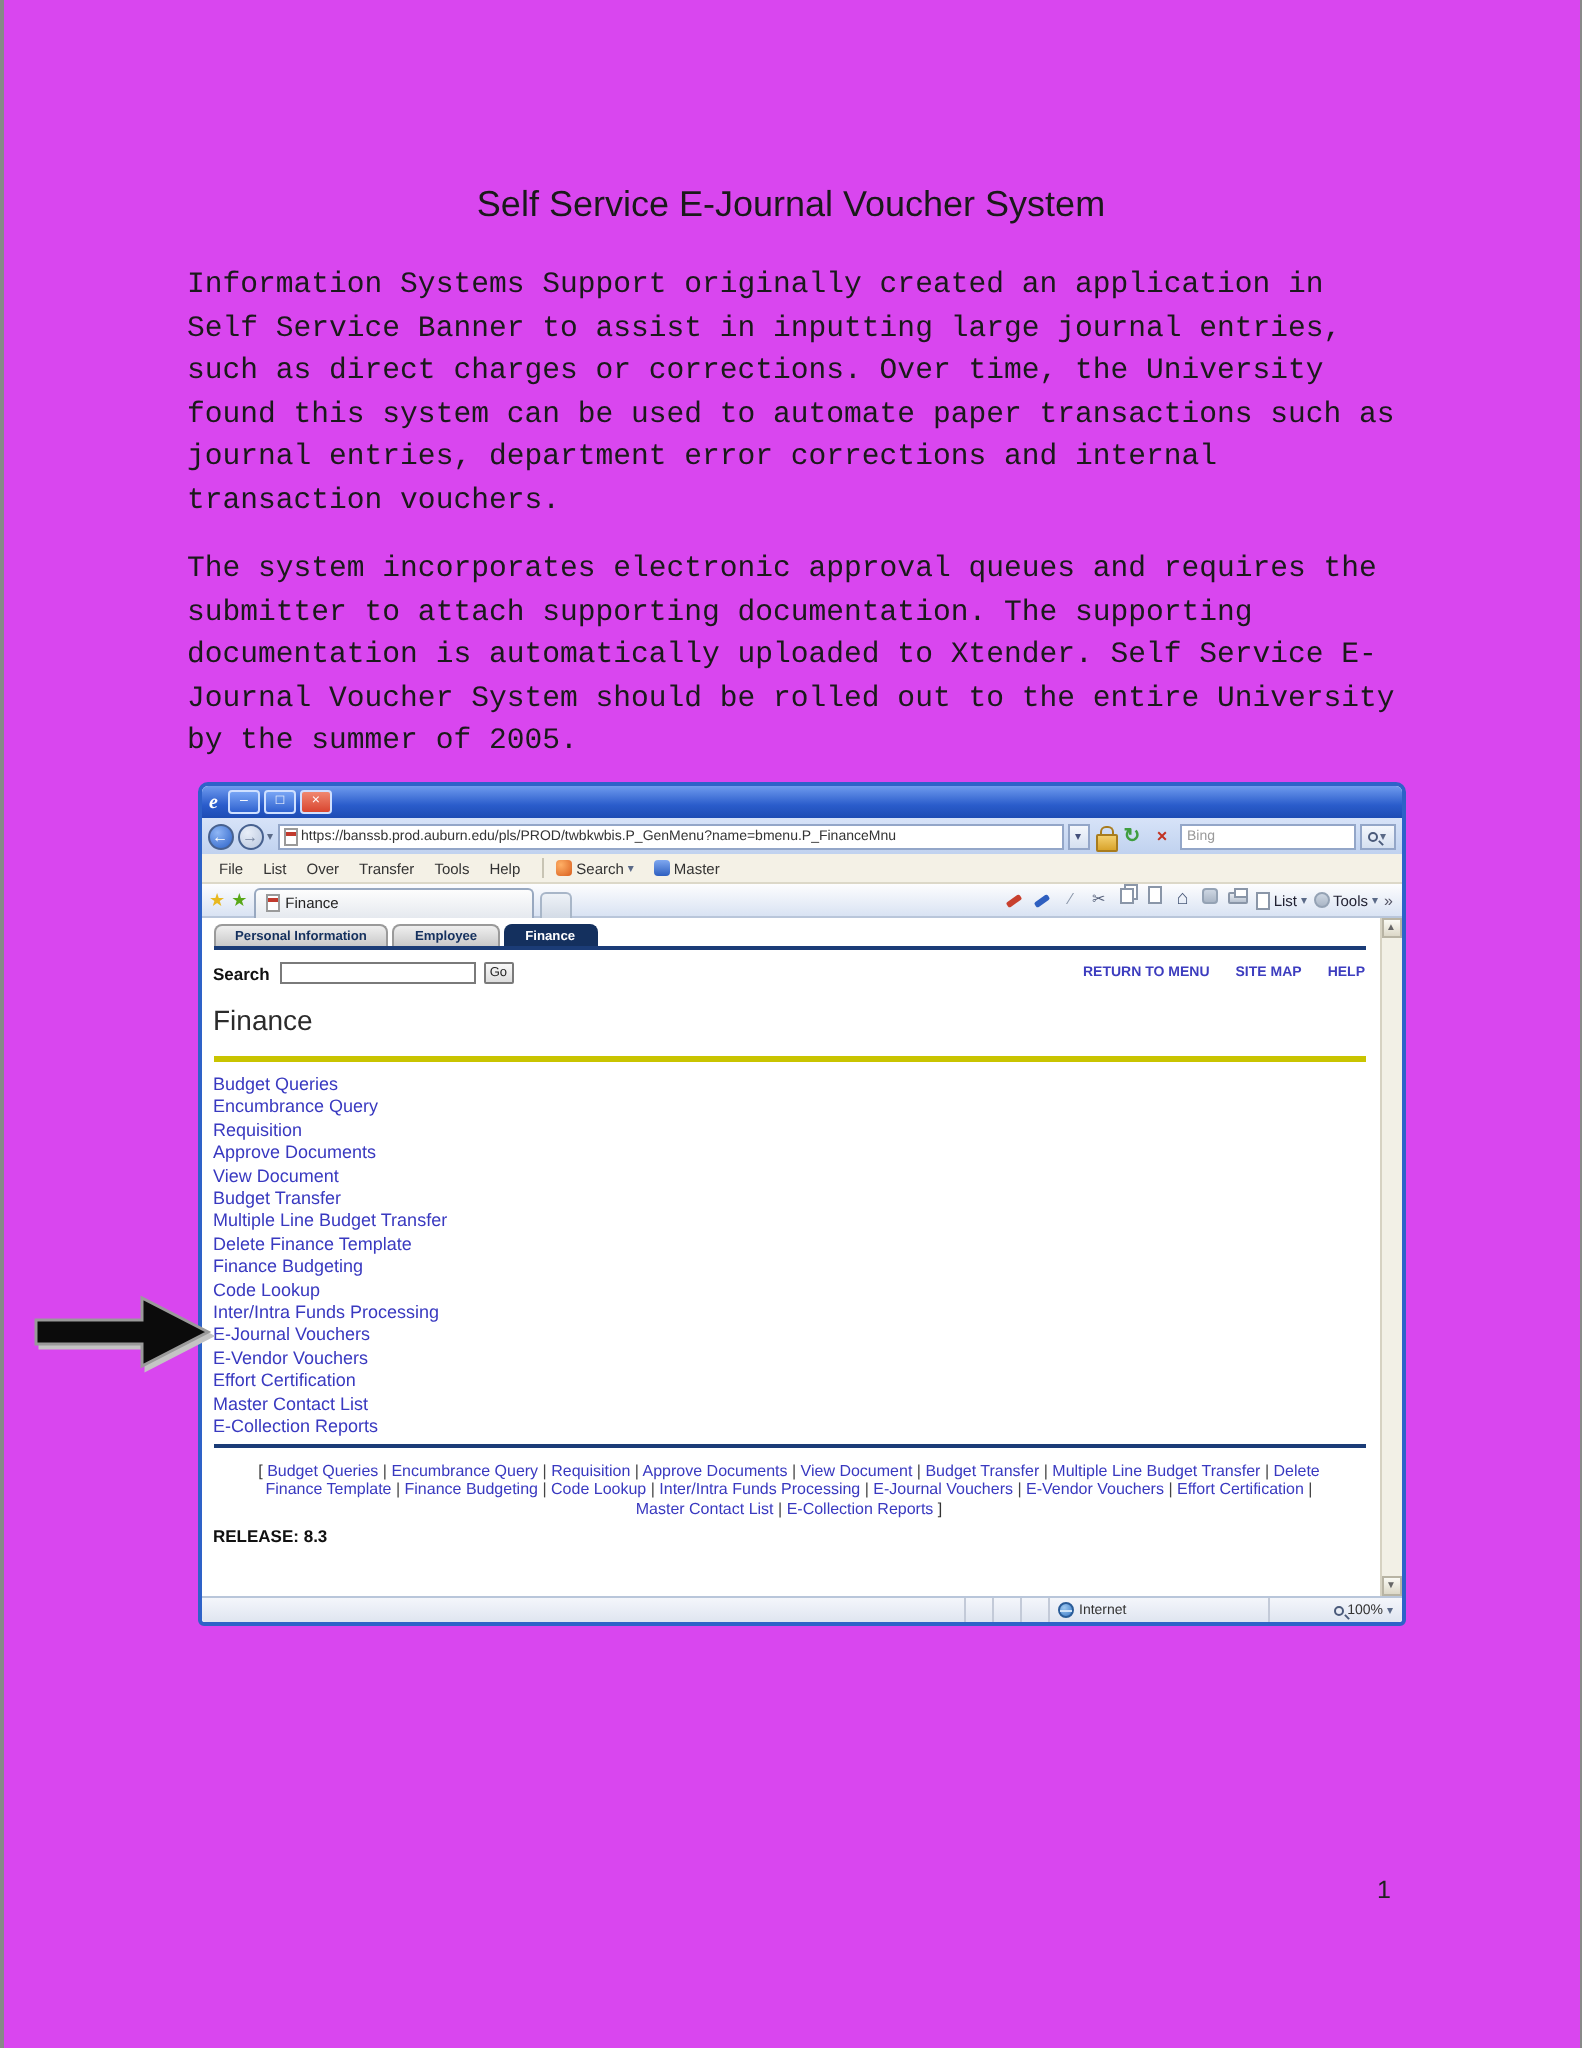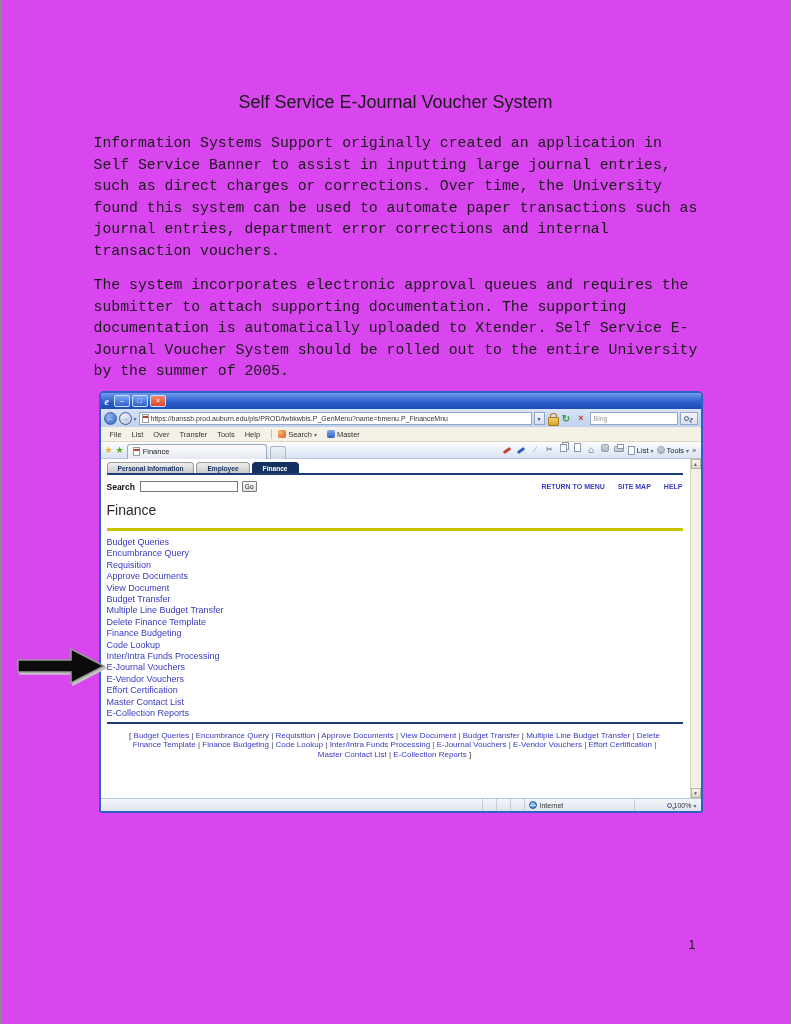--- a/index.html
+++ b/index.html
@@ -256,20 +256,21 @@
           <a class="mlink" href="#">Inter/Intra Funds Processing</a>
           <a class="mlink" href="#">E-Journal Vouchers</a>
           <a class="mlink" href="#">E-Vendor Vouchers</a>
           <a class="mlink" href="#">Effort Certification</a>
           <a class="mlink" href="#">Master Contact List</a>
           <a class="mlink" href="#">E-Collection Reports</a>
         </div>
       <div class="navy-line2"></div>
 
       <div class="bfooter">[ <a class="flink" href="#">Budget Queries</a><span class="fsep"> | </span><a class="flink" href="#">Encumbrance Query</a><span class="fsep"> | </span><a class="flink" href="#">Requisition</a><span class="fsep"> | </span><a class="flink" href="#">Approve Documents</a><span class="fsep"> | </span><a class="flink" href="#">View Document</a><span class="fsep"> | </span><a class="flink" href="#">Budget Transfer</a><span class="fsep"> | </span><a class="flink" href="#">Multiple Line Budget Transfer</a><span class="fsep"> | </span><a class="flink" href="#">Delete Finance Template</a><span class="fsep"> | </span><a class="flink" href="#">Finance Budgeting</a><span class="fsep"> | </span><a class="flink" href="#">Code Lookup</a><span class="fsep"> | </span><a class="flink" href="#">Inter/Intra Funds Processing</a><span class="fsep"> | </span><a class="flink" href="#">E-Journal Vouchers</a><span class="fsep"> | </span><a class="flink" href="#">E-Vendor Vouchers</a><span class="fsep"> | </span><a class="flink" href="#">Effort Certification</a><span class="fsep"> | </span><a class="flink" href="#">Master Contact List</a><span class="fsep"> | </span><a class="flink" href="#">E-Collection Reports</a> ]</div>
+      <div class="release">RELEASE: 8.3</div>
 
       <div class="vscroll">
         <span class="varrow up">▲</span>
         <span class="varrow down">▼</span>
       </div>
     </div>
 
     <div class="statusbar">
       <span class="seg grow"></span>
       <span class="seg ticks"></span>

